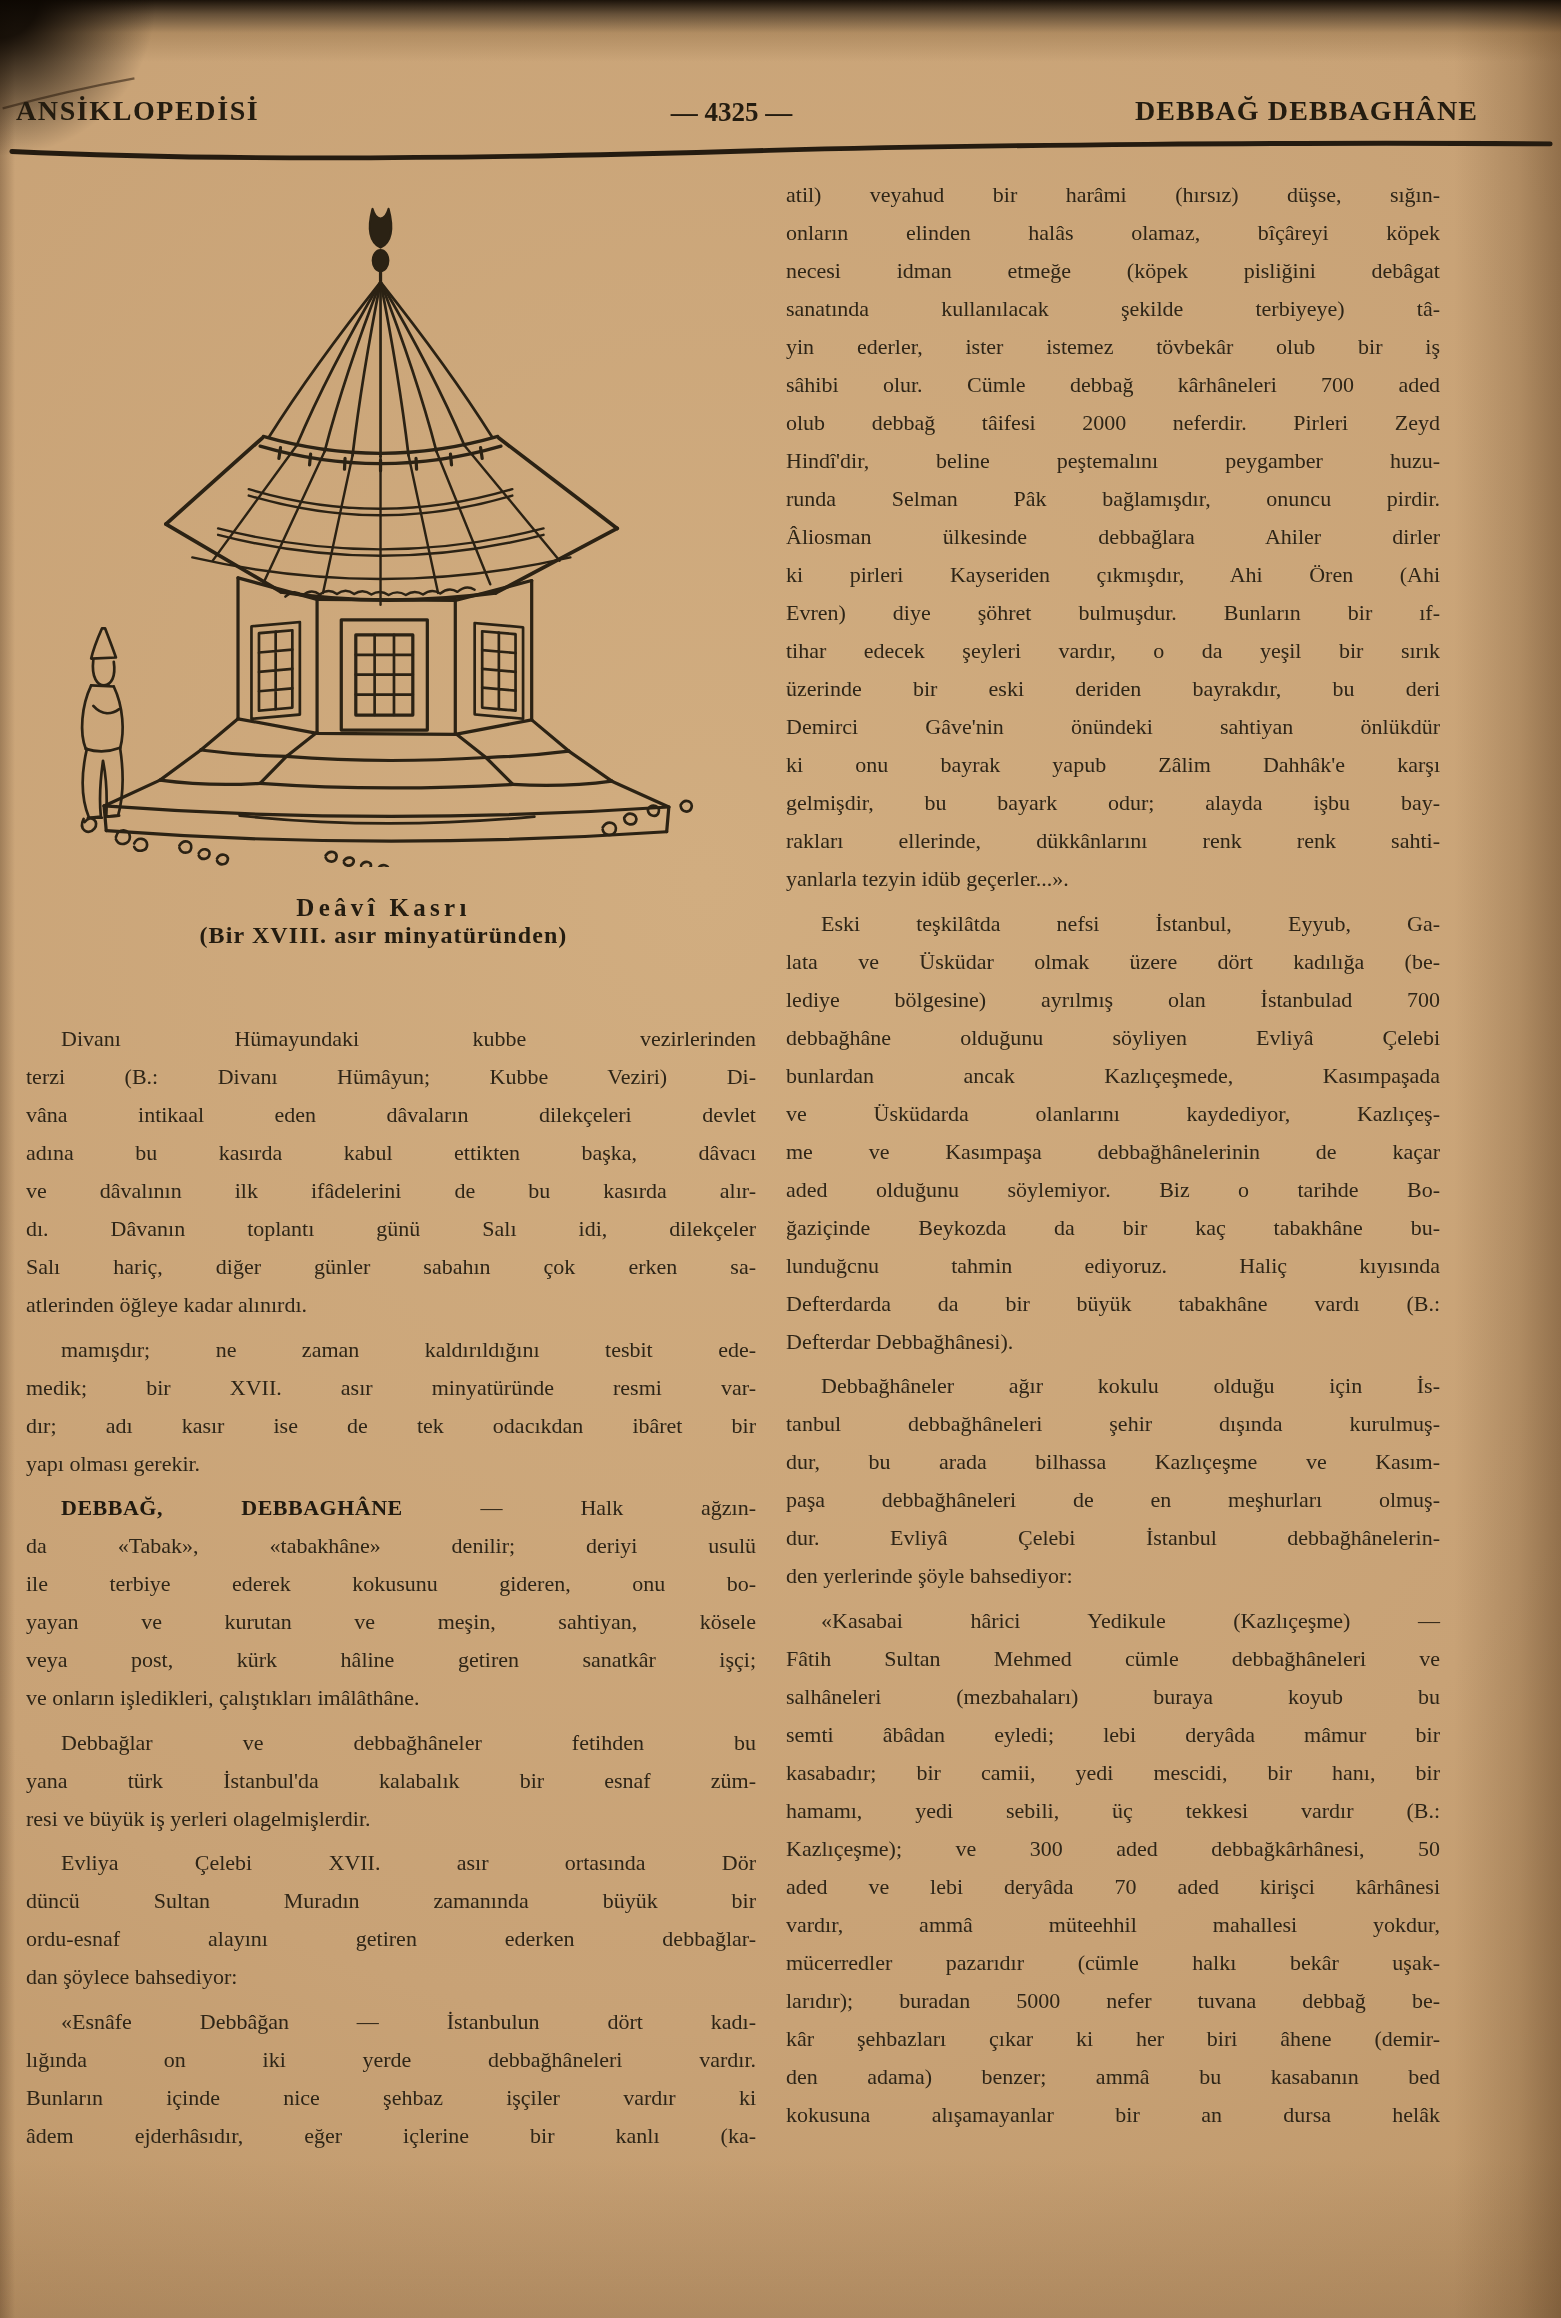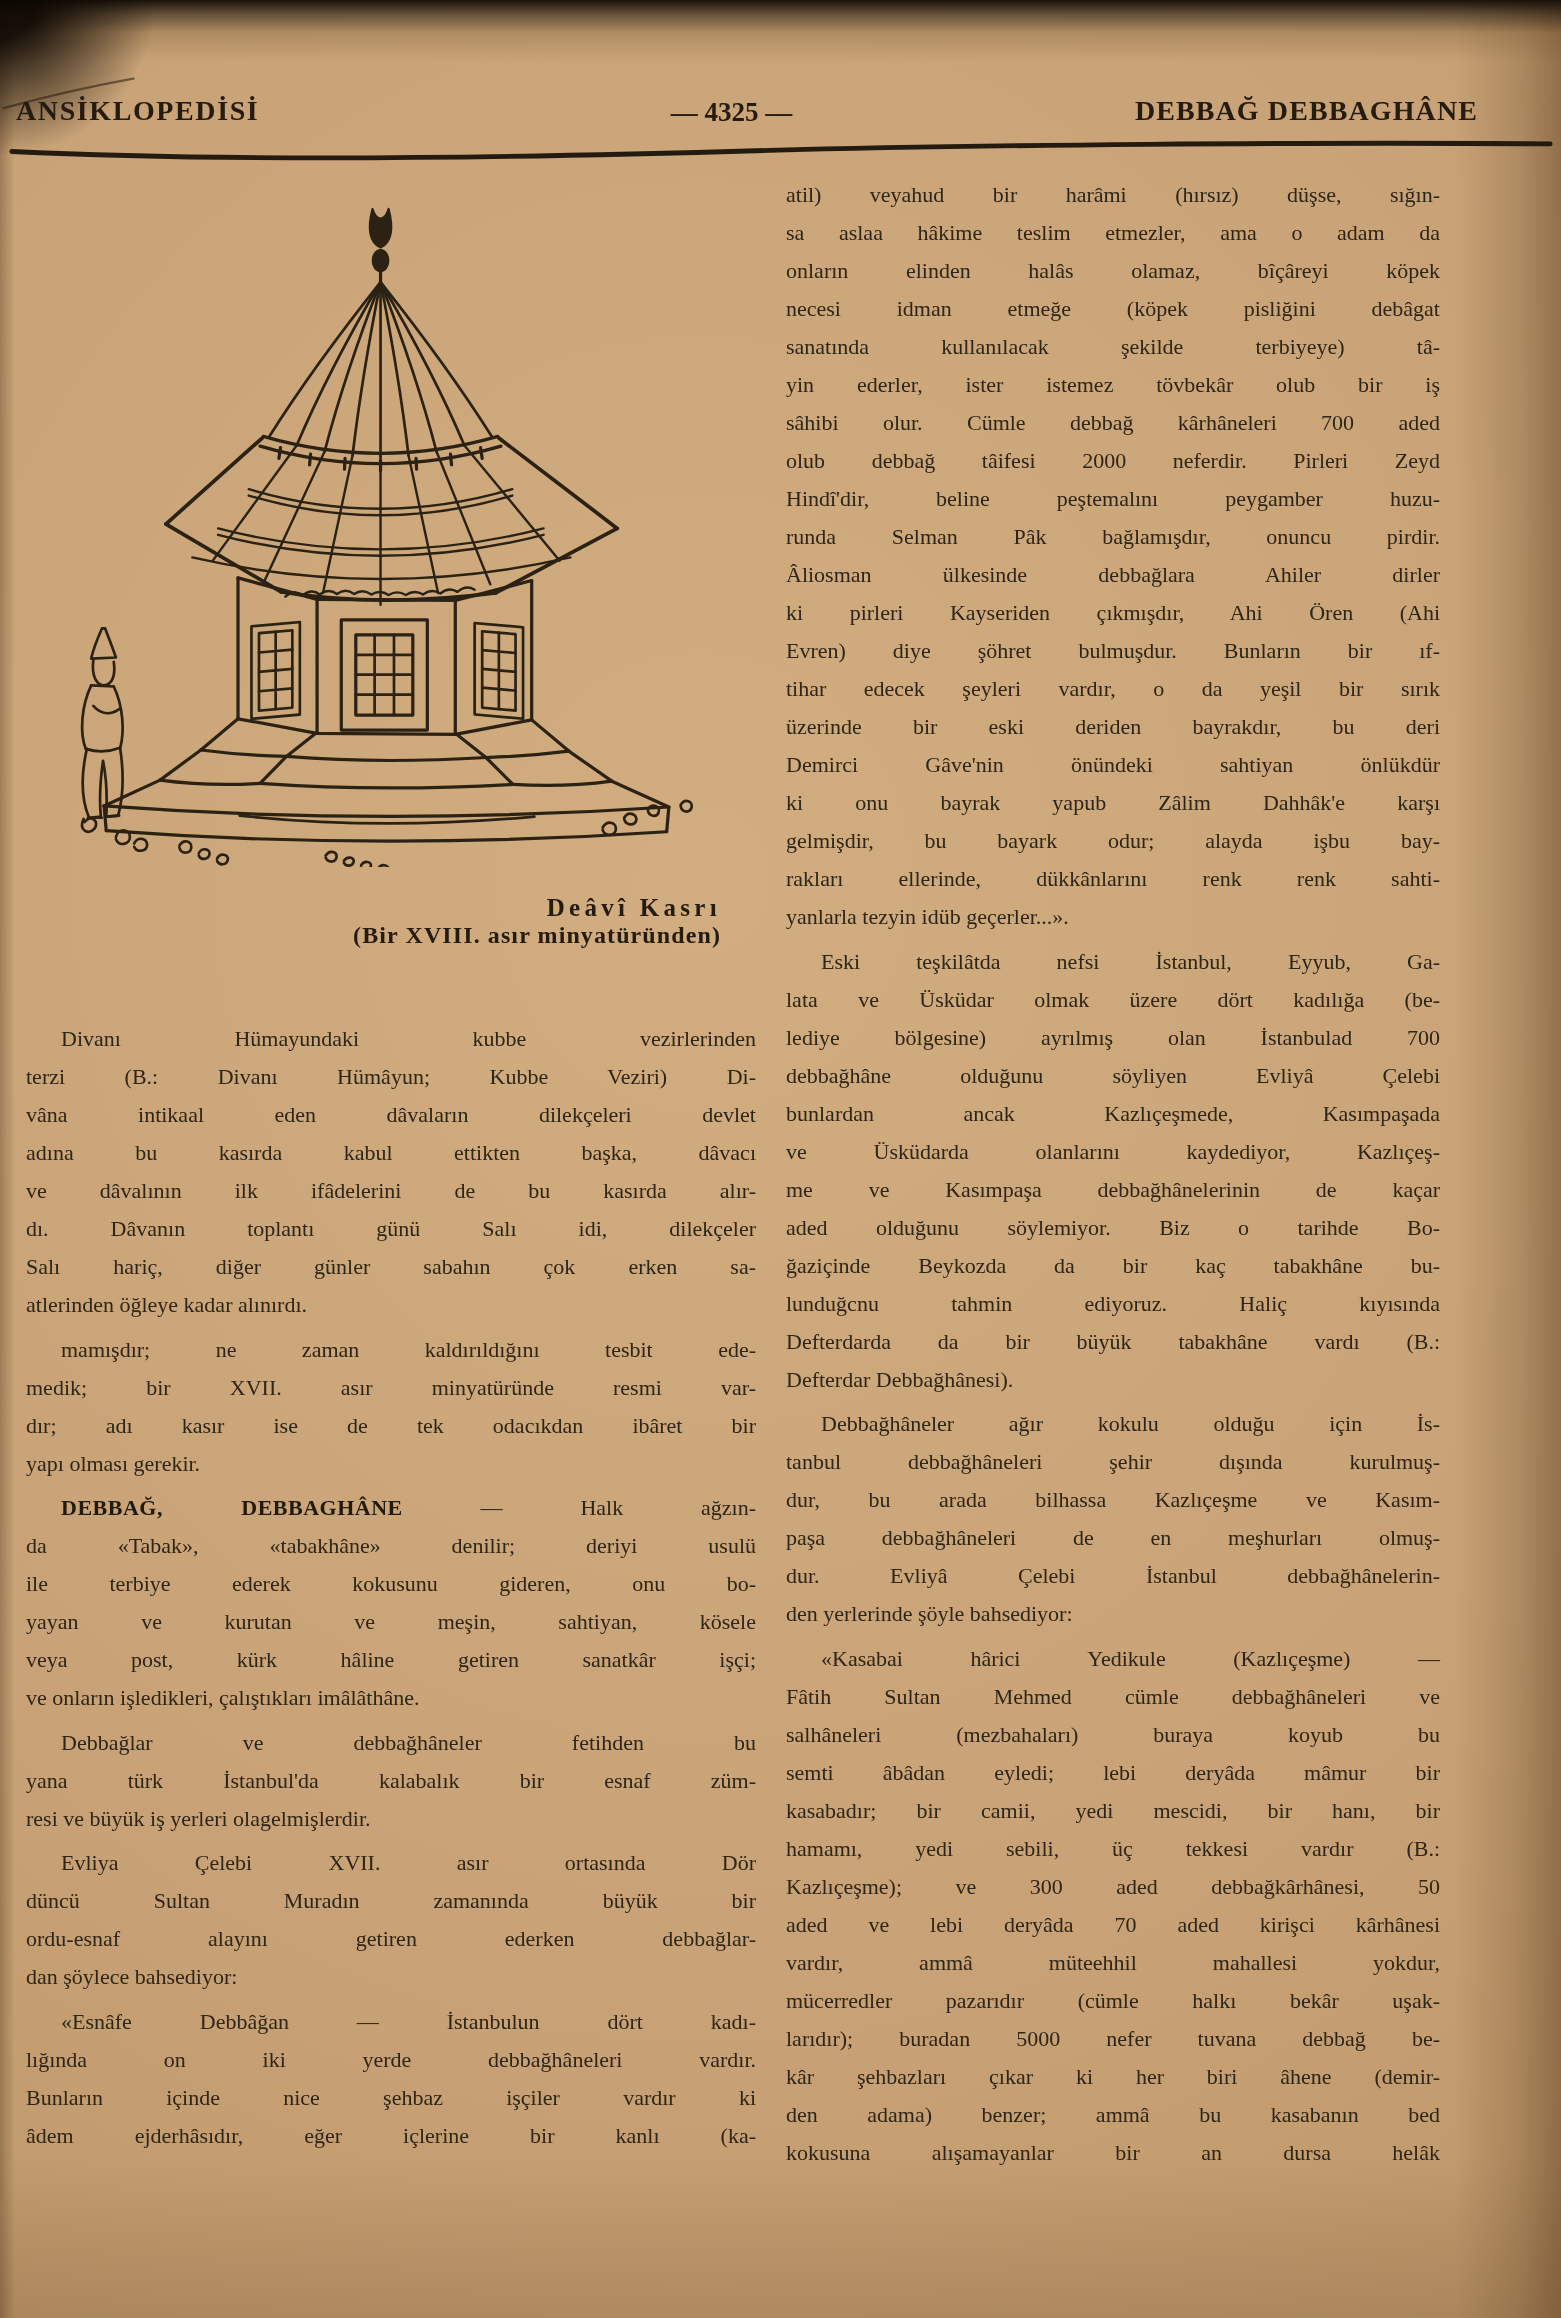--- a/index.html
+++ b/index.html
@@ -17,21 +17,21 @@
       radial-gradient(120% 90% at 45% 38%, #d1ad80 0%, #c8a276 55%, #bd9668 85%, #b18858 100%);
   }
   .h-left{position:absolute;left:16px;top:95px;font-size:28px;font-weight:700;letter-spacing:1.6px;color:#241c10;}
   .h-center{position:absolute;left:608px;top:97px;width:247px;text-align:center;font-size:27px;font-weight:700;color:#241c10;}
   .h-right{position:absolute;right:84px;top:95px;font-size:28px;font-weight:700;letter-spacing:1.1px;color:#241c10;}
   .rule-svg,.scratch-svg{position:absolute;pointer-events:none;}
   .rule-svg{left:0;top:133px;width:1562px;height:38px;}
   .scratch-svg{left:0;top:43px;width:226px;height:75px;}
   .figure{position:absolute;left:46px;top:200px;width:675px;height:667px;}
   .figure svg{width:100%;height:100%;}
-  .caption{position:absolute;left:46px;top:894px;width:675px;text-align:right;font-weight:700;color:#241c10;}
+  .caption{position:absolute;left:46px;top:894px;width:675px;text-align:center;font-weight:700;color:#241c10;}
   .caption .t1{font-size:25px;letter-spacing:4.3px;}
   .caption .t2{font-size:24px;margin-top:0;letter-spacing:1.1px;}
   .col{position:absolute;font-size:22px;line-height:38px;}
   .col.left{left:26px;top:1020px;width:730px;}
   .col.right{left:786px;top:176px;width:654px;}
   .para + .para{margin-top:6.5px;}
   .line{text-align:justify;text-align-last:justify;white-space:normal;}
   .line.last{text-align-last:auto;}
   .para.indent .line:first-child{text-indent:35px;}
   b{font-weight:700;color:#211a0f;letter-spacing:0.5px;}
@@ -213,21 +213,20 @@
       <div class="para indent">
         <div class="line">«Esnâfe Debbâğan — İstanbulun dört kadı-</div>
         <div class="line">lığında on iki yerde debbağhâneleri vardır.</div>
         <div class="line">Bunların içinde nice şehbaz işçiler vardır ki</div>
         <div class="line">âdem ejderhâsıdır, eğer içlerine bir kanlı (ka-</div>
       </div>
     </div>
   <div class="col right">
       <div class="para">
         <div class="line">atil) veyahud bir harâmi (hırsız) düşse, sığın-</div>
-        <div class="line">sa aslaa hâkime teslim etmezler, ama o adam da</div>
         <div class="line">onların elinden halâs olamaz, bîçâreyi köpek</div>
         <div class="line">necesi idman etmeğe (köpek pisliğini debâgat</div>
         <div class="line">sanatında kullanılacak şekilde terbiyeye) tâ-</div>
         <div class="line">yin ederler, ister istemez tövbekâr olub bir iş</div>
         <div class="line">sâhibi olur. Cümle debbağ kârhâneleri 700 aded</div>
         <div class="line">olub debbağ tâifesi 2000 neferdir. Pirleri Zeyd</div>
         <div class="line">Hindî'dir, beline peştemalını peygamber huzu-</div>
         <div class="line">runda Selman Pâk bağlamışdır, onuncu pirdir.</div>
         <div class="line">Âliosman ülkesinde debbağlara Ahiler dirler</div>
         <div class="line">ki pirleri Kayseriden çıkmışdır, Ahi Ören (Ahi</div>

